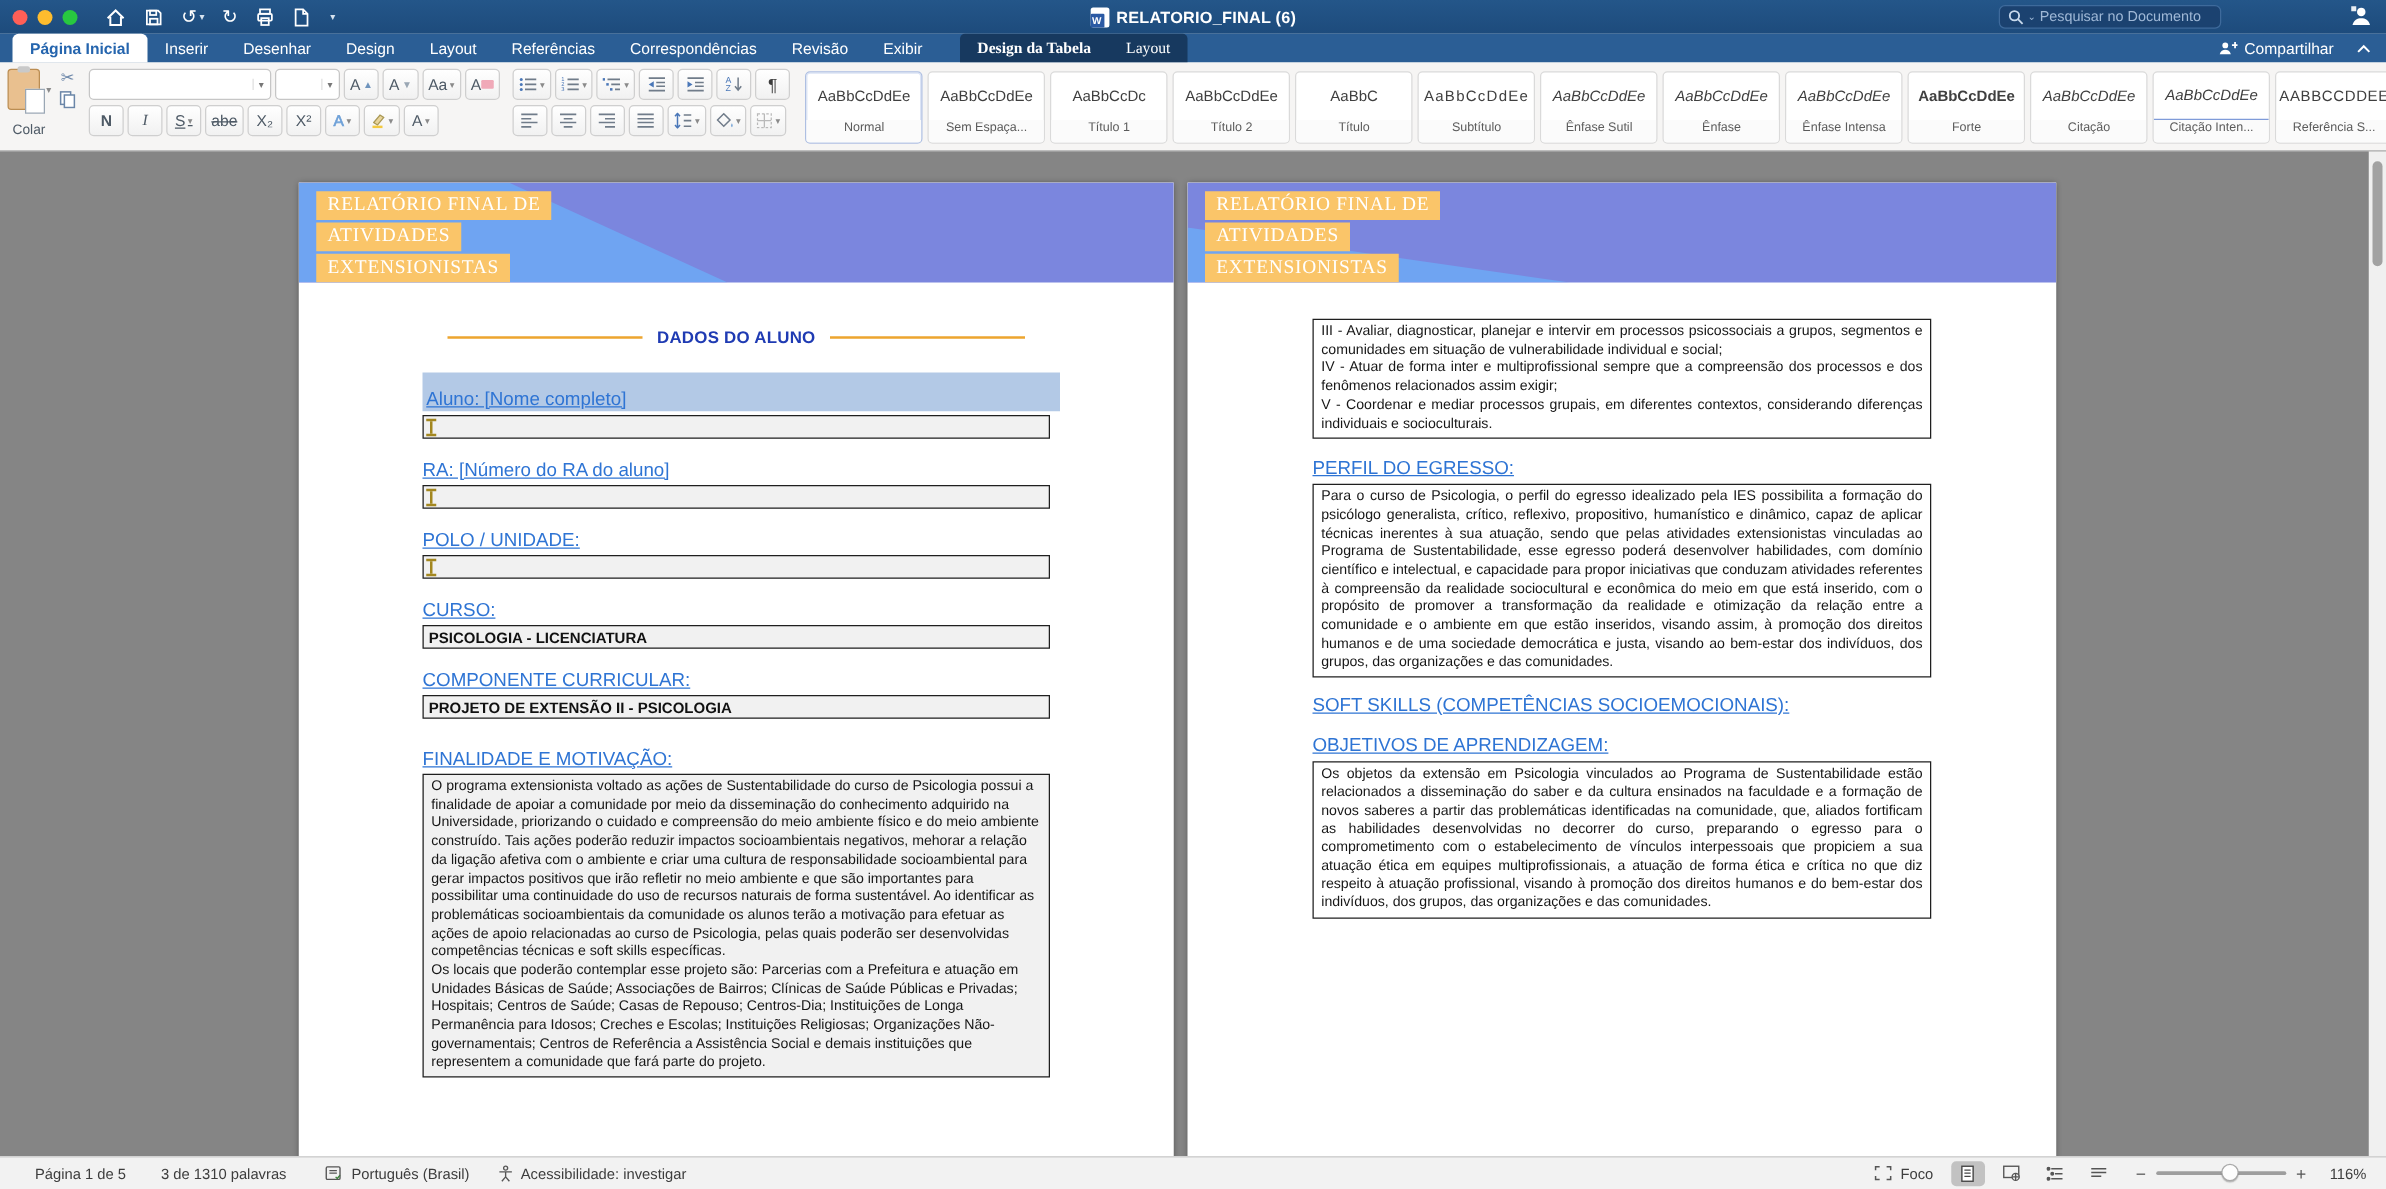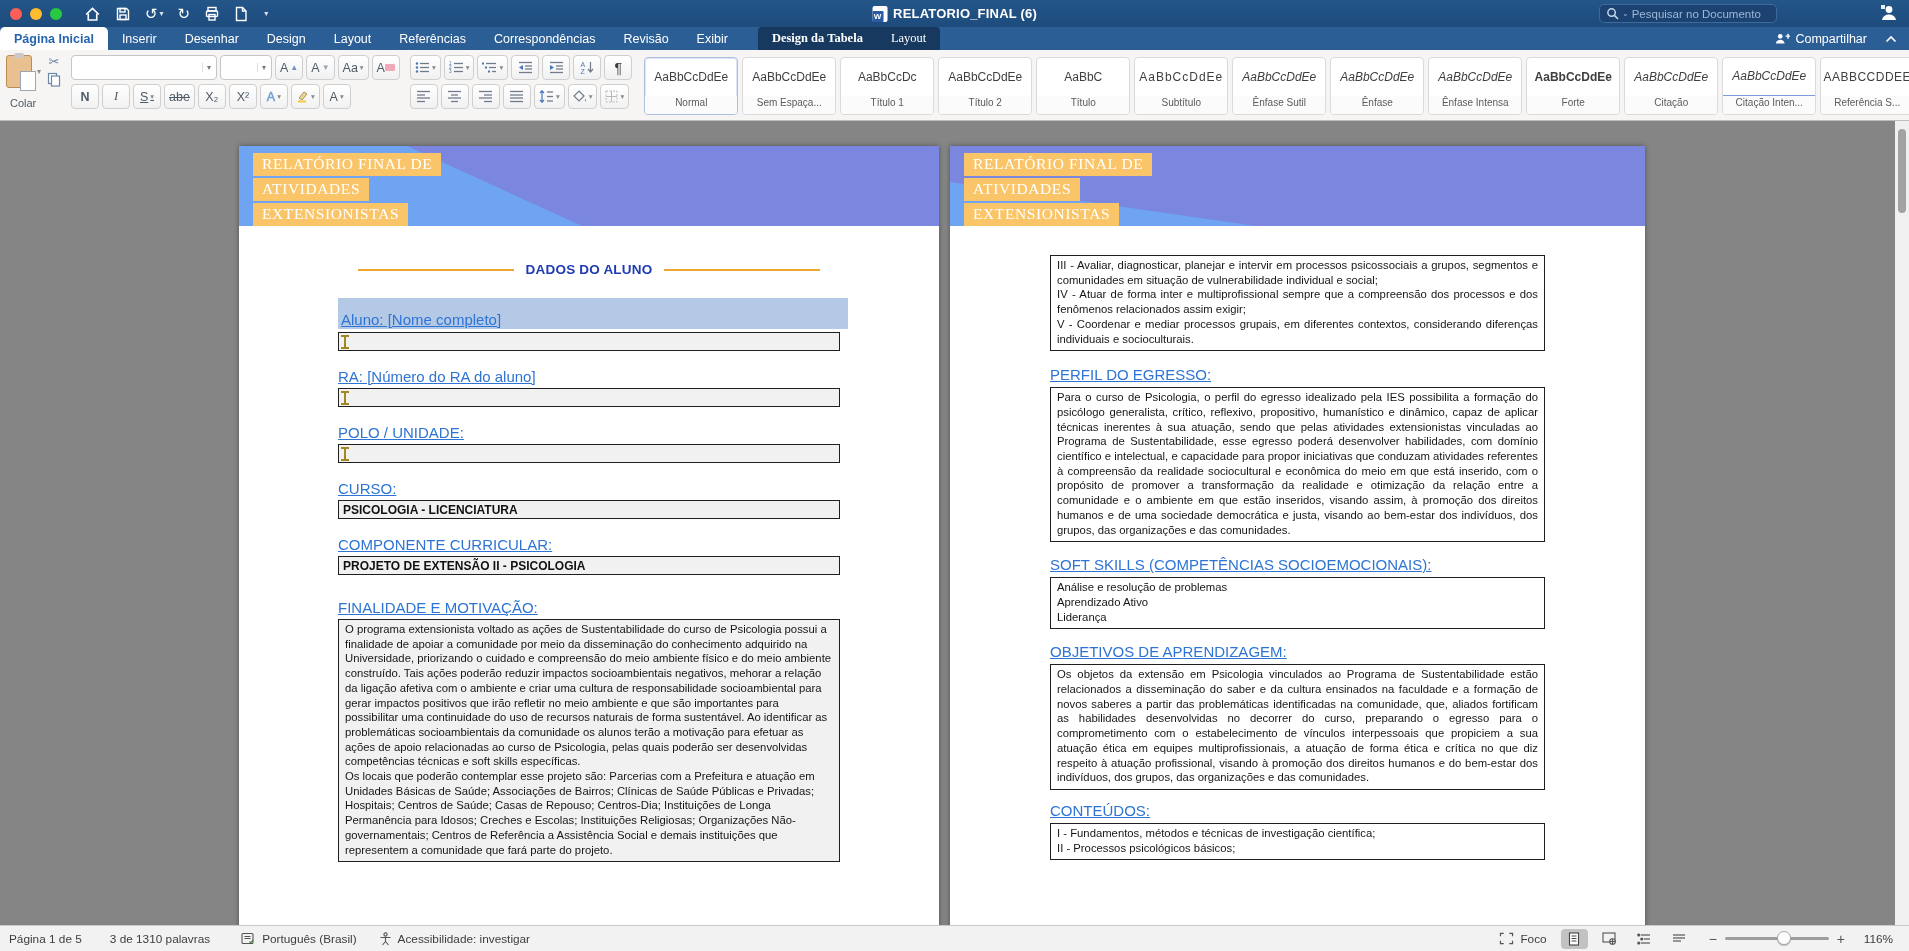--- a/index.html
+++ b/index.html
@@ -30,21 +30,21 @@
   .search{position:absolute;right:132px;top:4px;width:178px;height:19px;background:#1b4270;
     border:1px solid #3e6globe;border:1px solid #3e6a9b;border-radius:5px;display:flex;align-items:center;
     padding:0 6px;gap:3px;font-size:11.5px;color:#9fb8d6;}
   .search .scar{font-size:8px;color:#9fb8d6;}
   .avatarbox{position:absolute;right:10px;top:3px;}
 
   
   .tabrow{position:absolute;left:0;top:27px;width:100%;height:23px;background:var(--tab-row);
     display:flex;align-items:stretch;color:#fff;font-size:12.5px;}
   .tab{display:flex;align-items:center;padding:0 14px;cursor:default;white-space:nowrap;}
-  .tab.active{background:#fff;color:#2565ae;border-radius:5px 5px 0 0;font-weight:bold;}
+  .tab.active{background:#fff;color:#2565ae;border-radius:5px 5px 0 0;margin-left:10px;font-weight:bold;}
   .ctxpanel{display:flex;margin-left:16px;background:var(--contextual-tab-bg);border-radius:4px 4px 0 0;font-family:Liberation Serif, serif;}
   .ctxpanel .tab.ctx1{font-weight:bold;}
   .tabspacer{flex:1;}
   .share{display:flex;align-items:center;gap:5px;padding-right:18px;font-size:12.5px;}
   .collapse{display:flex;align-items:center;padding-right:12px;}
 
   
   .ribbon{position:absolute;left:0;top:50px;width:100%;height:71px;background:#f6f5f4;
     border-bottom:1px solid #bdbdbd;display:flex;align-items:stretch;padding:5px 4px 4px 6px;}
   .grp{display:flex;flex-direction:column;gap:4px;}
@@ -121,21 +121,21 @@
   .tbox.gray{background:var(--field-bg);}
   .just{text-align:justify;}
   .page2 .flabel{display:inline-block;}
   .m30{margin-top:29px;} .m15{margin-top:15px;} .m14{margin-top:14px;} .m12{margin-top:12px;} .m24{margin-top:24px;}
   .scrolltrack{position:absolute;right:0;top:0;width:14px;height:100%;background:#f0f0f0;}
   .scrollthumb{position:absolute;right:3px;top:8px;width:8px;height:84px;border-radius:4px;background:#a2a2a2;}
 
   
   .statusbar{position:absolute;left:0;top:925px;width:100%;height:26px;background:#f2f2f2;
     border-top:1px solid #c9c9c9;display:flex;align-items:center;font-size:11.8px;color:#3d3d3d;}
-  .statusbar .sitem{margin-left:9px;display:flex;align-items:center;gap:6px;white-space:nowrap;}
+  .statusbar .sitem{margin-left:28px;display:flex;align-items:center;gap:6px;white-space:nowrap;}
   .sspacer{flex:1;}
   .focobtn{display:flex;align-items:center;gap:6px;margin-right:14px;}
   .viewbtns{display:flex;gap:8px;align-items:center;margin-right:16px;}
   .vbtn{width:27px;height:20px;display:flex;align-items:center;justify-content:center;border-radius:4px;}
   .vbtn.selected{background:var(--status-selected);}
   .zoomctl{display:flex;align-items:center;gap:8px;margin-right:14px;}
   .ztrack{position:relative;width:104px;height:3px;background:#9e9e9e;border-radius:2px;}
   .zknob{position:absolute;left:52px;top:-6px;width:14px;height:14px;border-radius:50%;background:#fdfdfd;
     border:1px solid #a9a9a9;box-shadow:0 1px 1px rgba(0,0,0,.25);}
   .zsign{font-size:14px;color:#555;}
@@ -614,41 +614,29 @@
 
         <div class="m15">
           <div class="flabel">PERFIL DO EGRESSO:</div>
           <div class="tbox just">
             <div>Para o curso de Psicologia, o perfil do egresso idealizado pela IES possibilita a formação do psicólogo generalista, crítico, reflexivo, propositivo, humanístico e dinâmico, capaz de aplicar técnicas inerentes à sua atuação, sendo que pelas atividades extensionistas vinculadas ao Programa de Sustentabilidade, esse egresso poderá desenvolver habilidades, com domínio científico e intelectual, e capacidade para propor iniciativas que conduzam atividades referentes à compreensão da realidade sociocultural e econômica do meio em que está inserido, com o propósito de promover a transformação da realidade e otimização da relação entre a comunidade e o ambiente em que estão inseridos, visando assim, à promoção dos direitos humanos e de uma sociedade democrática e justa, visando ao bem-estar dos indivíduos, dos grupos, das organizações e das comunidades.</div>
           </div>
         </div>
 
         <div class="m14">
           <div class="flabel">SOFT SKILLS (COMPETÊNCIAS SOCIOEMOCIONAIS):</div>
-          <div class="tbox">
-            <div>Análise e resolução de problemas</div>
-            <div>Aprendizado Ativo</div>
-            <div>Liderança</div>
-          </div>
         </div>
 
         <div class="m14">
           <div class="flabel">OBJETIVOS DE APRENDIZAGEM:</div>
           <div class="tbox just">
             <div>Os objetos da extensão em Psicologia vinculados ao Programa de Sustentabilidade estão relacionados a disseminação do saber e da cultura ensinados na faculdade e a formação de novos saberes a partir das problemáticas identificadas na comunidade, que, aliados fortificam as habilidades desenvolvidas no decorrer do curso, preparando o egresso para o comprometimento com o estabelecimento de vínculos interpessoais que propiciem a sua atuação ética em equipes multiprofissionais, a atuação de forma ética e crítica no que diz respeito à atuação profissional, visando à promoção dos direitos humanos e do bem-estar dos indivíduos, dos grupos, das organizações e das comunidades.</div>
           </div>
         </div>
 
-        <div class="m12">
-          <div class="flabel">CONTEÚDOS:</div>
-          <div class="tbox">
-            <div>I - Fundamentos, métodos e técnicas de investigação científica;</div>
-            <div>II - Processos psicológicos básicos;</div>
-          </div>
-        </div>
       </div>
     </div>
 
     <div class="scrolltrack">
       <div class="scrollthumb"></div>
     </div>
   </main>
 
   <footer class="statusbar">
     <span class="sitem">

